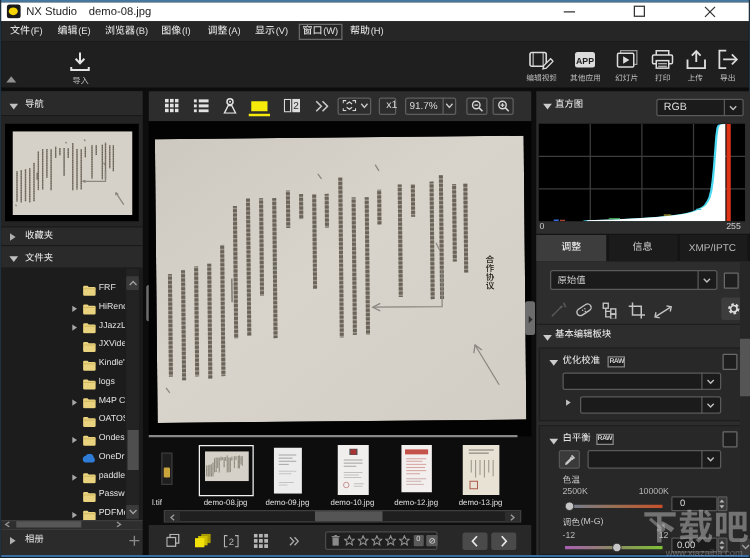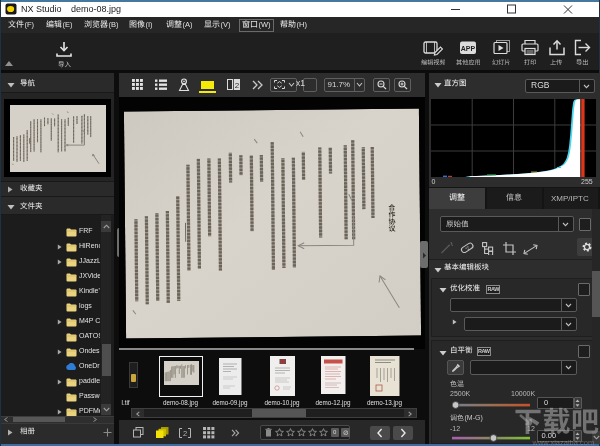--- a/index.html
+++ b/index.html
@@ -431,21 +431,21 @@
 <svg class="a" style="left:273.5px;top:80px" width="11" height="9" viewBox="0 0 11 9">
       <g stroke="#d8d8d8" stroke-width="1" fill="none">
         <path d="M3 0.5H0.5V2.5M8 0.5h2.5V2.5M3 8.5H0.5V6.5M8 8.5h2.5V6.5"></path>
         <path d="M3.3 3.2L5.5 1.6 7.7 3.2M3.3 5.8L5.5 7.4 7.7 5.8" stroke-width="0.9"></path>
       </g>
     </svg>
 <svg class="a" style="left:287.5px;top:82px" width="7" height="5" viewBox="0 0 7 5">
       <path d="M1 1l2.5 3L6 1" stroke="#c8c8c8" stroke-width="1.1" fill="none"></path>
     </svg>
 <div class="a" style="left:303px;top:77.5px;width:14px;height:14px;background:#2d2d2d;border:1px solid #5f5f5f;border-radius:2px"></div>
-<div class="a" style="left:296px;top:79.3px;font-size:8.5px;color:#d8d8d8;line-height:9.8px;white-space:nowrap;">x1</div>
+<div class="a" style="left:309px;top:79.3px;font-size:8.5px;color:#d8d8d8;line-height:9.8px;white-space:nowrap;">x1</div>
 <div class="a" style="left:324px;top:77.5px;width:41px;height:14px;background:#2d2d2d;border:1px solid #5f5f5f;border-radius:2px"></div>
 <div class="a" style="left:327.5px;top:79.5px;font-size:8px;color:#d8d8d8;line-height:9.2px;white-space:nowrap;">91.7%</div>
 <div class="a" style="left:353.5px;top:77.5px;width:1px;height:14px;background:#5f5f5f"></div>
 <svg class="a" style="left:356px;top:82px" width="7" height="5" viewBox="0 0 7 5">
       <path d="M1 1l2.5 3L6 1" stroke="#c8c8c8" stroke-width="1.1" fill="none"></path>
     </svg>
 <div class="a" style="left:373px;top:77.5px;width:17px;height:14px;background:#2d2d2d;border:1px solid #5f5f5f;border-radius:2px"></div>
 <svg class="a" style="left:377px;top:79.5px" width="10" height="10" viewBox="0 0 10 10">
       <circle cx="4" cy="4" r="3" fill="none" stroke="#d8d8d8" stroke-width="1.1"></circle>
       <path d="M6.3 6.3L9 9" stroke="#d8d8d8" stroke-width="1.2"></path>

